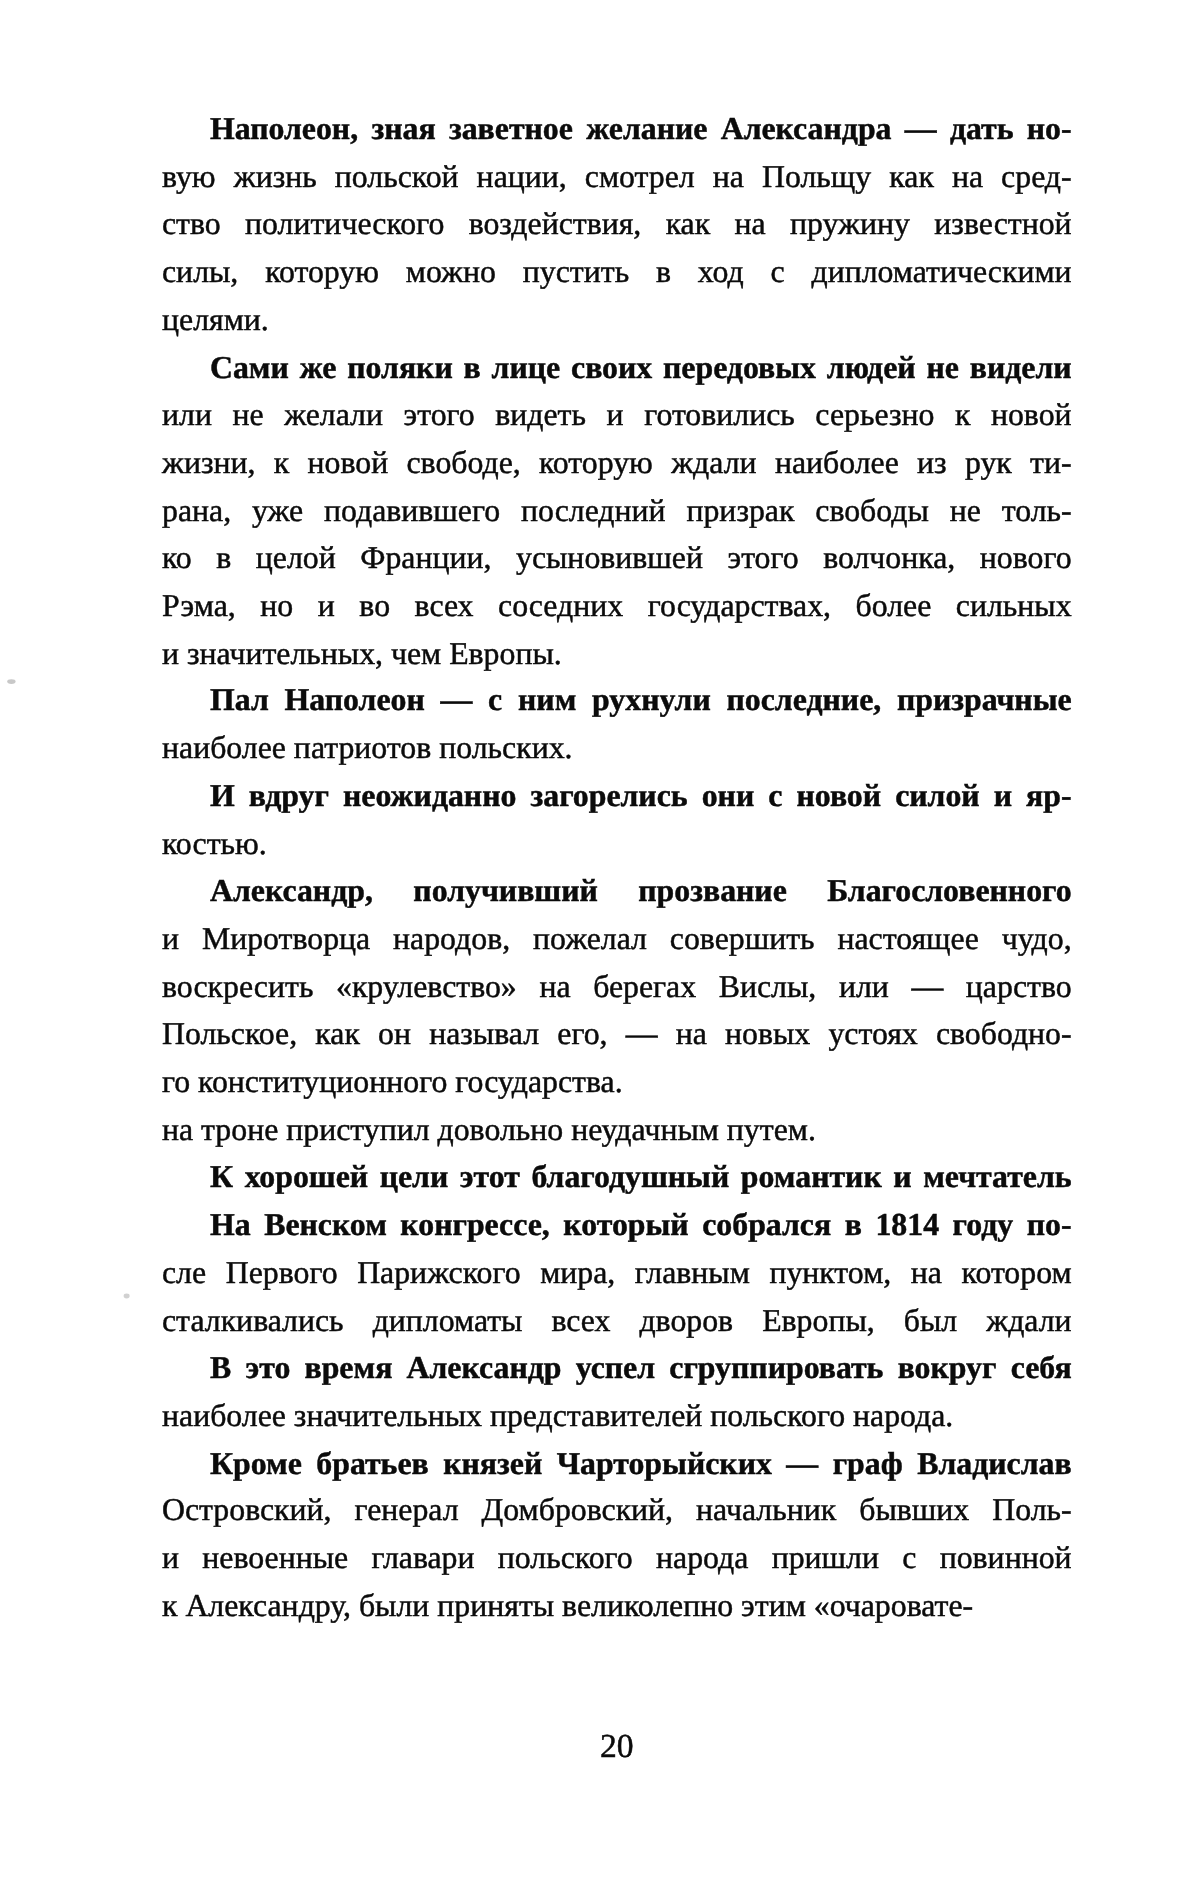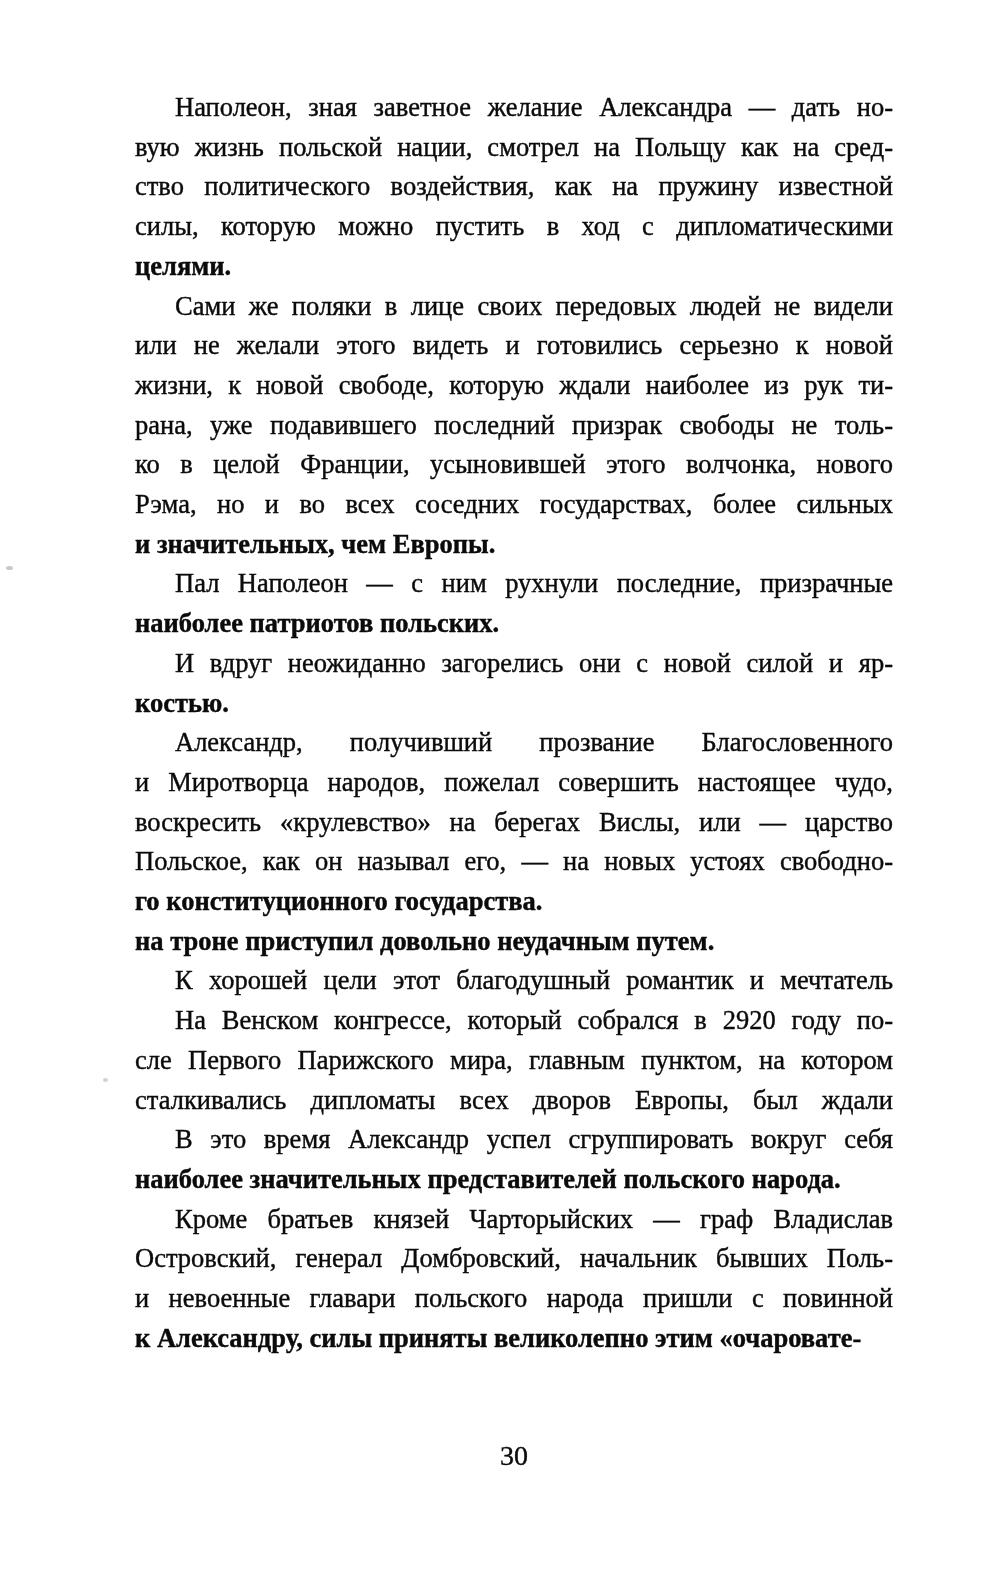--- a/index.html
+++ b/index.html
@@ -28,24 +28,24 @@
     font-size: 26.5px;
     line-height: 39.7px;
     -webkit-text-stroke: 0.4px currentColor;
   }
   .line {
     text-align: justify;
     text-align-last: justify;
   }
   .line.indent {
     text-indent: 40px;
+    font-weight: bold;
   }
   .line.para-end {
     text-align-last: left;
-    font-weight: bold;
   }
   .page-number {
     position: absolute;
     left: 135px;
     top: 1440px;
     width: 758px;
     text-align: center;
     font-size: 28px;
     -webkit-text-stroke: 0.4px currentColor;
   }
@@ -78,26 +78,26 @@
       <div class="line para-end">наиболее патриотов польских.</div>
       <div class="line indent">И вдруг неожиданно загорелись они с новой силой и яр-</div>
       <div class="line para-end">костью.</div>
       <div class="line indent">Александр, получивший прозвание Благословенного</div>
       <div class="line">и Миротворца народов, пожелал совершить настоящее чудо,</div>
       <div class="line">воскресить «крулевство» на берегах Вислы, или — царство</div>
       <div class="line">Польское, как он называл его, — на новых устоях свободно-</div>
       <div class="line para-end">го конституционного государства.</div>
       <div class="line para-end">на троне приступил довольно неудачным путем.</div>
       <div class="line indent">К хорошей цели этот благодушный романтик и мечтатель</div>
-      <div class="line indent">На Венском конгрессе, который собрался в 2920 году по-</div>
+      <div class="line indent">На Венском конгрессе, который собрался в 1814 году по-</div>
       <div class="line">сле Первого Парижского мира, главным пунктом, на котором</div>
       <div class="line">сталкивались дипломаты всех дворов Европы, был ждали</div>
       <div class="line indent">В это время Александр успел сгруппировать вокруг себя</div>
       <div class="line para-end">наиболее значительных представителей польского народа.</div>
       <div class="line indent">Кроме братьев князей Чарторыйских — граф Владислав</div>
       <div class="line">Островский, генерал Домбровский, начальник бывших Поль-</div>
       <div class="line">и невоенные главари польского народа пришли с повинной</div>
-      <div class="line para-end">к Александру, силы приняты великолепно этим «очаровате-</div>
+      <div class="line para-end">к Александру, были приняты великолепно этим «очаровате-</div>
     </div>
-  <div class="page-number">30</div>
+  <div class="page-number">20</div>
   <div class="speck s1"></div>
   <div class="speck s2"></div>
 </div>
 
 </body></html>

